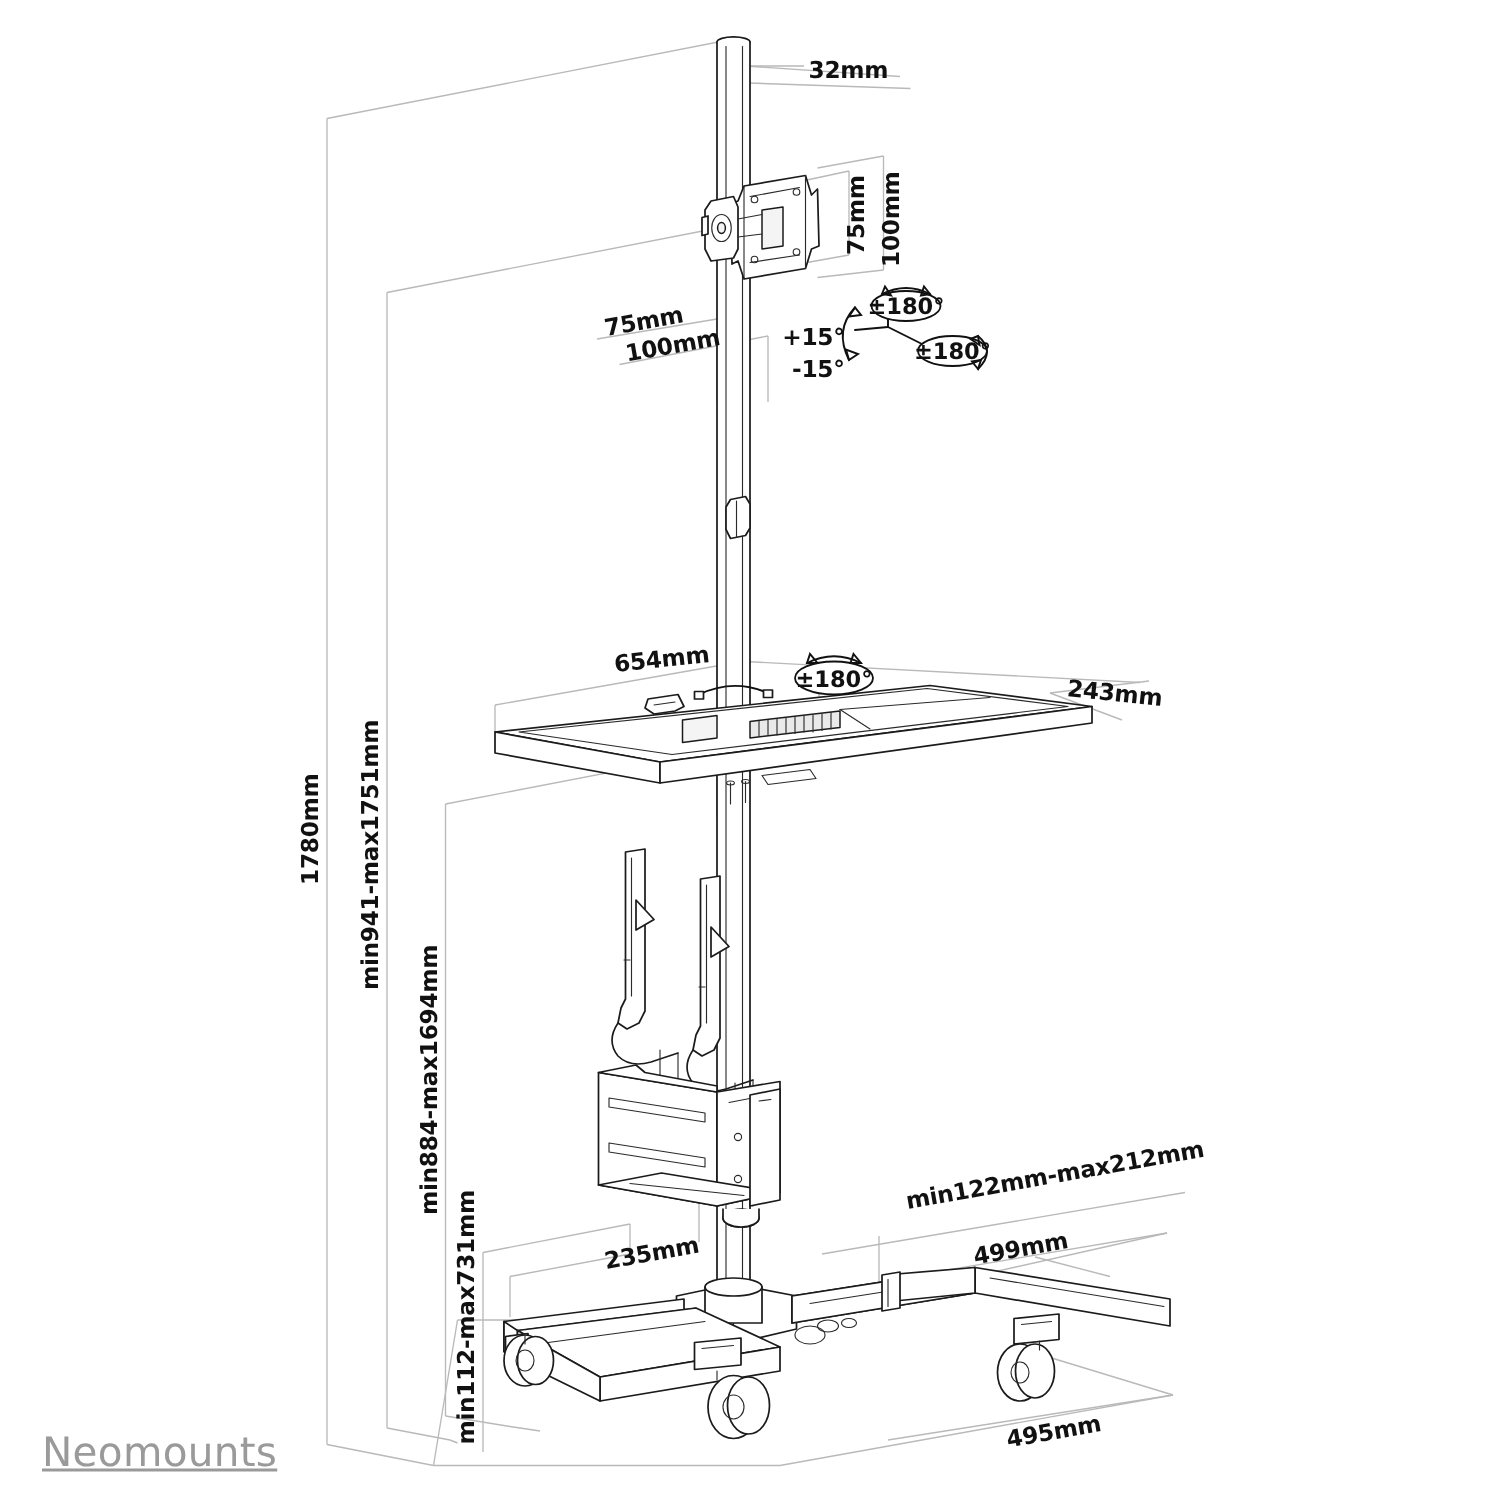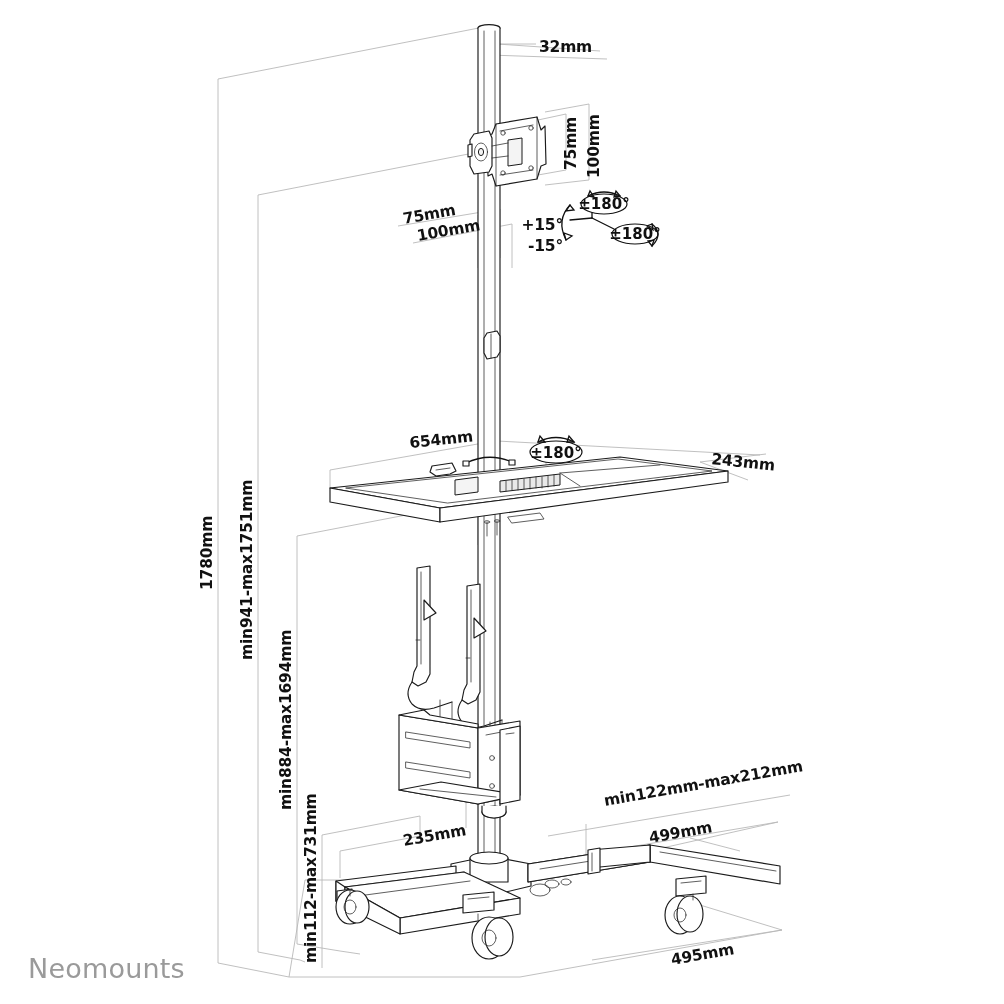--- a/index.html
+++ b/index.html
@@ -96,20 +96,21 @@
     position: absolute;
     left: 28px;
     top: 955px;
     font-family: "DejaVu Sans", "Liberation Sans", sans-serif;
     font-size: 27px;
     font-weight: 400;
     color: #9a9a9a;
     letter-spacing: 0.2px;
     line-height: 1;
     user-select: none;
+    text-decoration: underline;
   }
 </style>
 </head>
 <body>
 
 <div id="drawing-root">
 
 <svg class="drawing" viewBox="0 0 1004 1004" xmlns="http://www.w3.org/2000/svg">
 
   <g>

